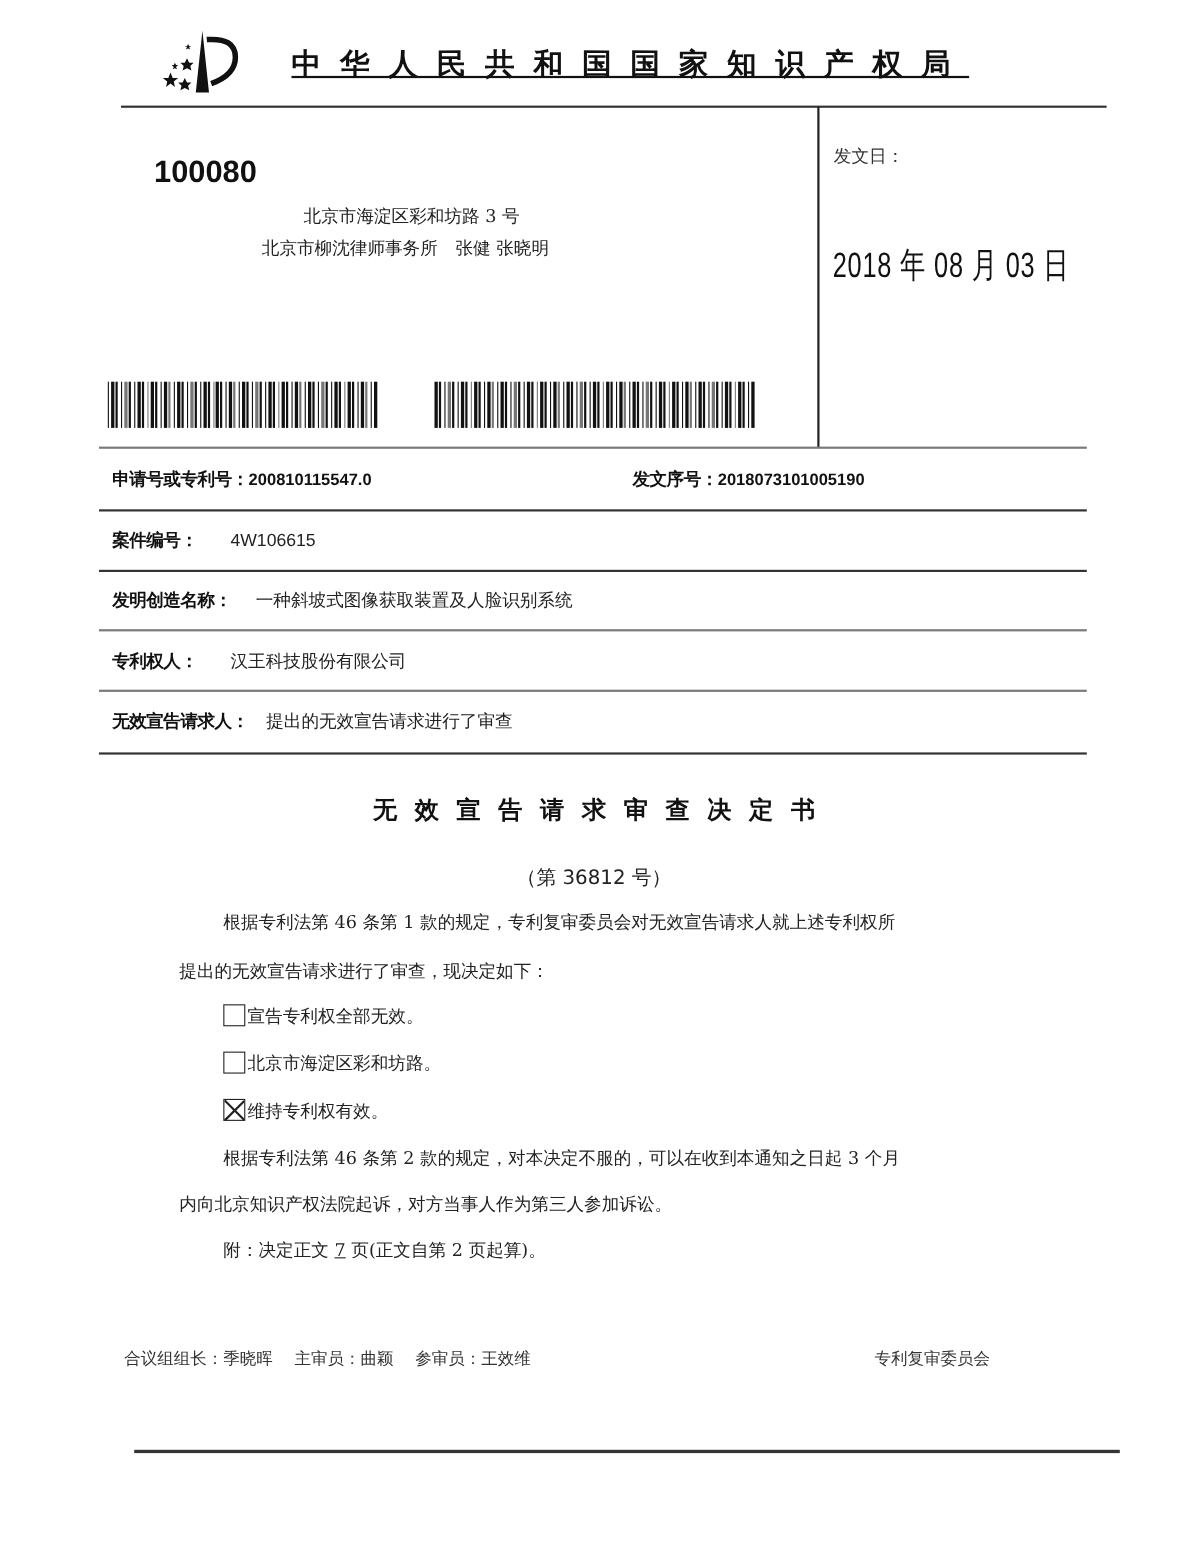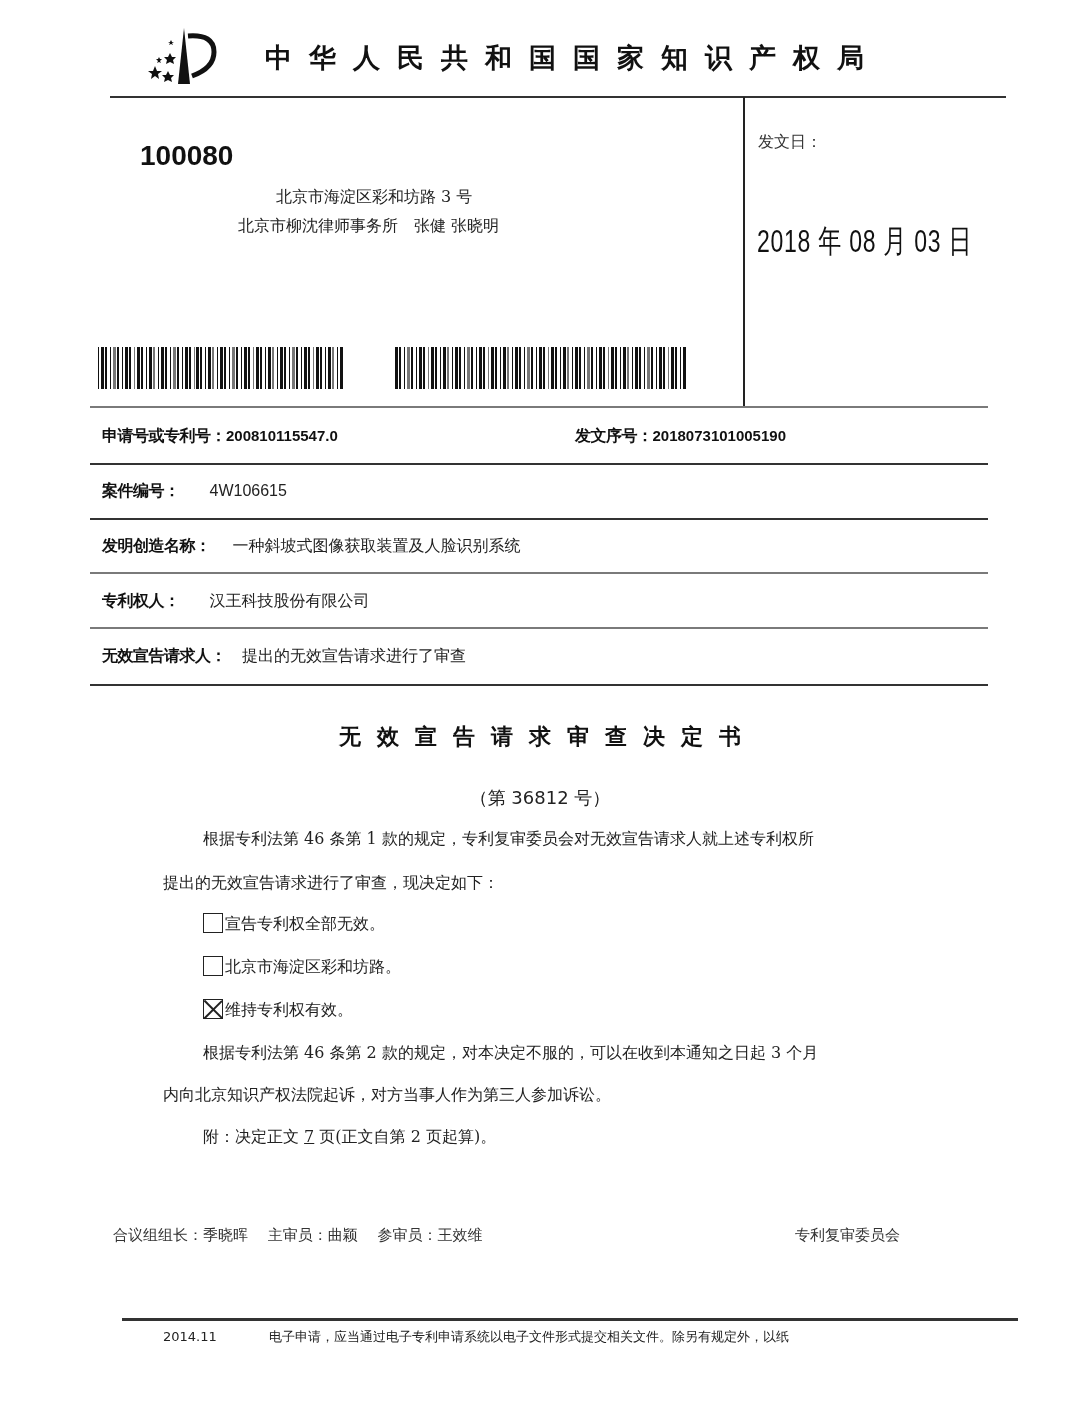--- a/index.html
+++ b/index.html
@@ -7,20 +7,21 @@
   body { position: relative; font-family: "DejaVu Serif", serif; color: #1a1a1a; }
 
   .abs { position: absolute; }
 
   
   .logo { left: 142px; top: 24px; width: 84px; height: 62px; }
   .agency-title {
     left: 265px; top: 40px; font-family: "DejaVu Sans", sans-serif;
     font-size: 27px; font-weight: bold; letter-spacing: 17px; color: #111;
     white-space: nowrap;
+    text-decoration: underline;
   }
   .hline { position: absolute; height: 0; border-top: 2px solid #333; }
   .hline.grey { border-top: 2px solid #7a7a7a; }
   .vline { position: absolute; width: 0; border-left: 2px solid #222; }
 
   .postcode {
     left: 140px; top: 140px; font-family: "Liberation Sans", sans-serif;
     font-size: 28px; font-weight: bold; color: #111;
   }
   .addr { font-size: 16px; color: #222; white-space: nowrap; }
@@ -427,14 +428,13 @@
 
 <div class="abs para" style="left:203px; top:1127px;">
   <span>附：决定正文 </span><span class="underline">7</span><span> 页(正文自第 2 页起算)。</span>
 </div>
 
 <div class="abs sig" style="left:113px; top:1226px;">合议组组长：季晓晖　 主审员：曲颖　 参审员：王效维</div>
 <div class="abs sig" style="left:795px; top:1226px;">专利复审委员会</div>
 
 <div class="hline" style="left:122px; top:1318px; width:896px; border-top-width:3px;"></div>
 <div class="abs footer" style="left:163px; top:1329px; width:760px;">
-  <div><span class="code">2014.11</span><span>电子申请，应当通过电子专利申请系统以电子文件形式提交相关文件。除另有规定外，以纸</span></div>
 </div>
 
 </body></html>

